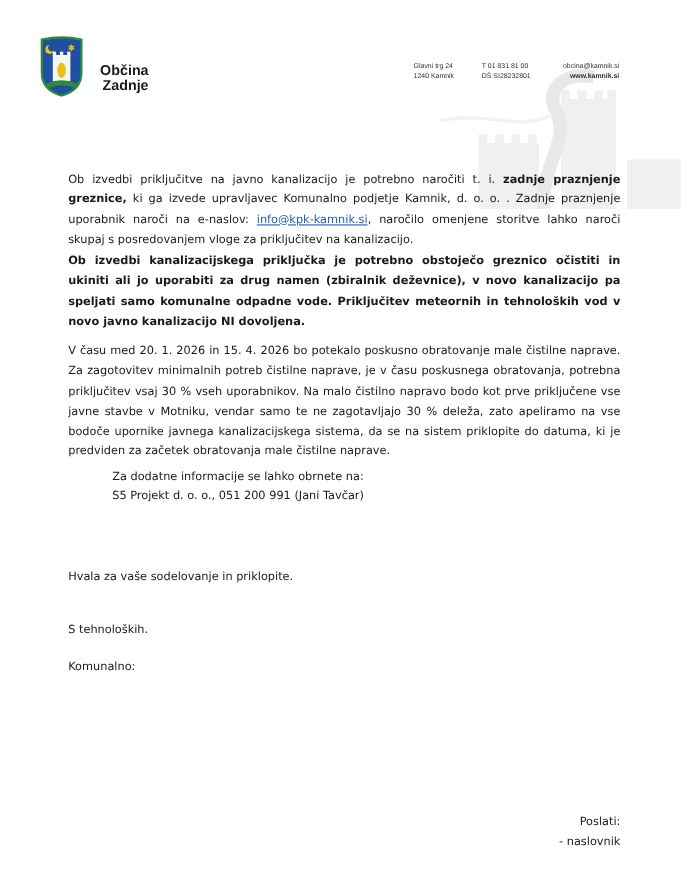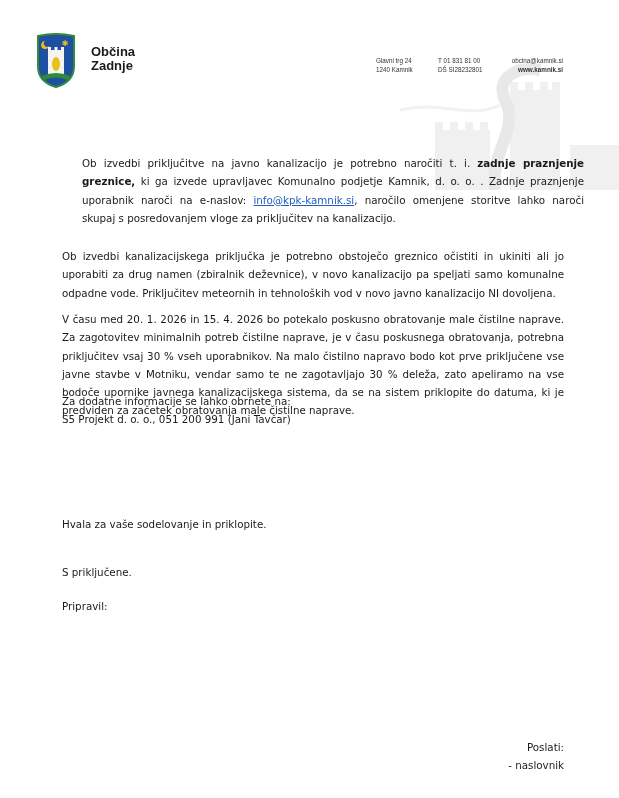--- a/index.html
+++ b/index.html
@@ -1,21 +1,21 @@
 <!DOCTYPE html>
 <html><head>
 <meta charset="utf-8">
 <style>
   html, body { margin: 0; padding: 0; background: #ffffff; }
   body { width: 619px; height: 798px; position: relative; overflow: hidden;
          font-family: "DejaVu Sans", sans-serif; color: #1a1a1a; }
   .watermark { position: absolute; left: 400px; top: 60px; width: 219px; height: 130px; }
   .logo { position: absolute; left: 36px; top: 32px; width: 40px; height: 56px; }
-  .org-name { position: absolute; left: 91px; top: 45px; font-family: "Liberation Sans", sans-serif;
-              font-weight: bold; font-size: 13px; line-height: 14px; color: #1a1a1a; }
+  .org-name { position: absolute; left: 91px; top: 57px; font-family: "Liberation Sans", sans-serif;
+              font-weight: bold; font-size: 13px; line-height: 14px; color: #1a1a1a; text-align: right; }
   .org-name div { white-space: nowrap; }
   .contact { position: absolute; top: 56px; font-family: "Liberation Sans", sans-serif;
              font-size: 6.3px; line-height: 9px; color: #333; white-space: nowrap; }
   .c1 { left: 376px; }
   .c2 { left: 438px; }
   .c3 { left: 505px; text-align: right; width: 58px; }
   .c3 .web { font-weight: bold; }
   .body-text { position: absolute; left: 62px; width: 502px;
                font-family: "DejaVu Sans", sans-serif; font-size: 10.3px;
                line-height: 18.3px; color: #1a1a1a; }
@@ -69,40 +69,40 @@
 </div>
 <div class="contact c2">
   <div>T 01 831 81 00</div>
   <div>DŠ SI28232801</div>
 </div>
 <div class="contact c3">
   <div>obcina@kamnik.si</div>
   <div class="web">www.kamnik.si</div>
 </div>
 
-<div class="body-text justify" style="top:154px;margin-left:20px;">
+<div class="body-text justify" style="top:154px;">
   <p><span>Ob izvedbi priključitve na javno kanalizacijo je potrebno naročiti t. i. </span><b>zadnje praznjenje greznice,</b><span> ki ga izvede upravljavec Komunalno podjetje Kamnik, d. o. o. . Zadnje praznjenje uporabnik naroči na e-naslov: </span><a class="link">info@kpk-kamnik.si</a><span>, naročilo omenjene storitve lahko naroči skupaj s posredovanjem vloge za priključitev na kanalizacijo.</span></p>
 </div>
 
-<div class="body-text justify" style="top:247px;">
+<div class="body-text justify" style="top:228px;font-weight:bold;">
   <p>Ob izvedbi kanalizacijskega priključka je potrebno obstoječo greznico očistiti in ukiniti ali jo uporabiti za drug namen (zbiralnik deževnice), v novo kanalizacijo pa speljati samo komunalne odpadne vode. Priključitev meteornih in tehnoloških vod v novo javno kanalizacijo NI dovoljena.</p>
 </div>
 
 <div class="body-text justify" style="top:300px;margin-top:10px;">
   <p>V času med 20. 1. 2026 in 15. 4. 2026 bo potekalo poskusno obratovanje male čistilne naprave. Za zagotovitev minimalnih potreb čistilne naprave, je v času poskusnega obratovanja, potrebna priključitev vsaj 30 % vseh uporabnikov. Na malo čistilno napravo bodo kot prve priključene vse javne stavbe v Motniku, vendar samo te ne zagotavljajo 30 % deleža, zato apeliramo na vse bodoče upornike javnega kanalizacijskega sistema, da se na sistem priklopite do datuma, ki je predviden za začetek obratovanja male čistilne naprave.</p>
 </div>
 
-<div class="body-text" style="top:392px;">
+<div class="body-text" style="top:424px;margin-left:40px;">
   <div class="line">Za dodatne informacije se lahko obrnete na:</div>
   <div class="line">S5 Projekt d. o. o., 051 200 991 (Jani Tavčar)</div>
 </div>
 
 <div class="body-text" style="top:515px;">Hvala za vaše sodelovanje in priklopite.</div>
-<div class="body-text" style="top:563px;">S priključene.</div>
+<div class="body-text" style="top:563px;">S tehnoloških.</div>
 
 <div class="body-text" style="top:597px;">
-  <div>Pripravil:</div>
+  <div>Komunalno:</div>
 </div>
 
 <div class="body-text" style="top:738px;text-align:right;">
   <div>Poslati:</div>
   <div>- naslovnik</div>
 </div>
 
 </body></html>

